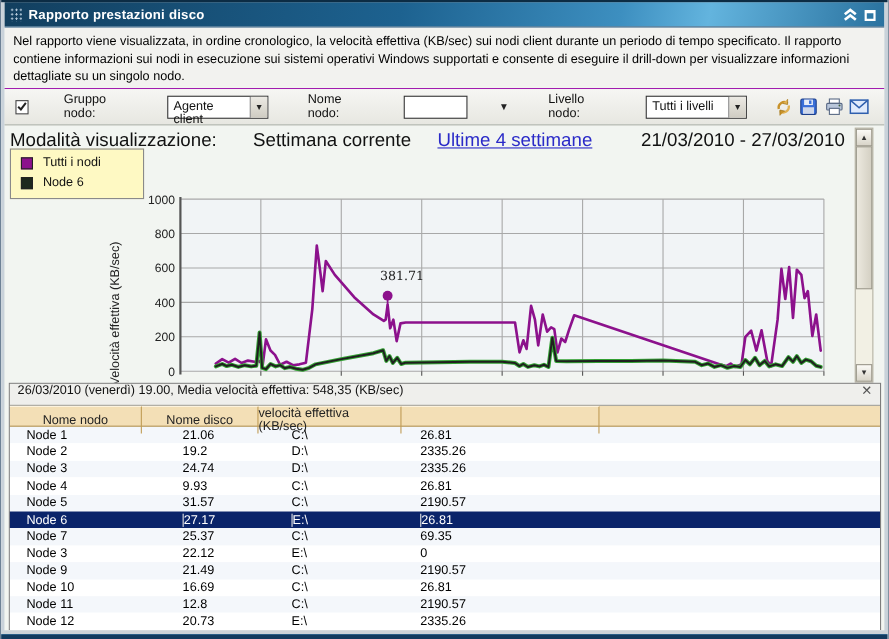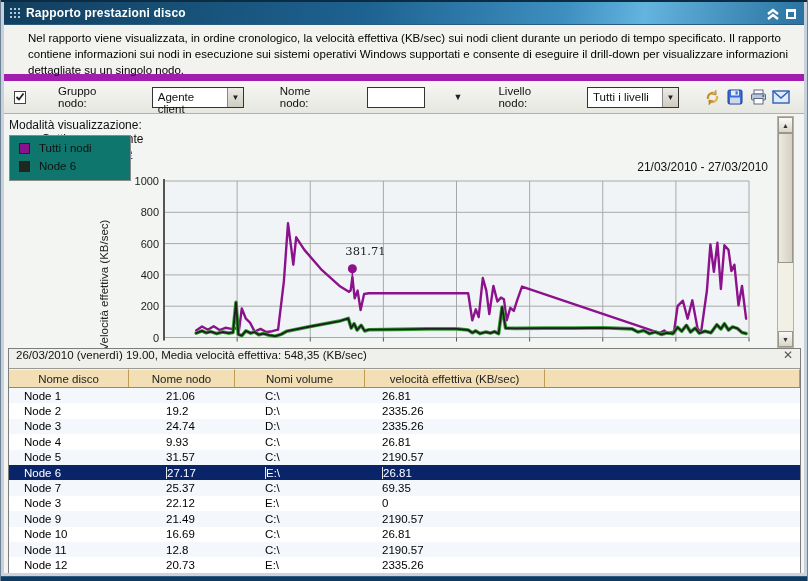--- a/index.html
+++ b/index.html
@@ -18,45 +18,45 @@
       display:flex; align-items:center; color:#fff; z-index:40; border-bottom:1px solid #2a5a80;}
   .grip { width:11px; height:13px; margin:0 6px 0 5px;
       background-image:radial-gradient(#cfe0ee 34%, transparent 36%);
       background-size:4px 4px; opacity:.85;}
   .titletext { font-size:12px; font-weight:bold; letter-spacing:.2px; }
   .tb-btns { margin-left:auto; display:flex; align-items:center; gap:6px; padding-right:8px; }
   .tb-btn { width:14px; height:12px; cursor:pointer; position:relative; }
   .maxbox { width:10px; height:10px; border:2px solid #fff; border-top-width:3px; margin-top:1px;}
   
   .desc { position:absolute; left:3px; right:3px; top:25px; height:56px; background:#f2f2ef;
-      border-bottom:7px solid #a21caf; font-size:11.5px; color:#000; padding:5px 9px 0 24px; line-height:16px;}
+      border-bottom:1px solid #a21caf; font-size:11.5px; color:#000; padding:5px 9px 0 8px; line-height:16px;}
   
   .toolbar { position:absolute; left:3px; right:3px; top:81px; height:33px;
       background:linear-gradient(#f6f6f3,#e7e7e1); border-bottom:1px solid #aeb2aa;
       display:flex; align-items:center; font-size:11.5px; color:#111; z-index:40;gap:24px;}
   .cb { width:13px; height:13px; background:#fff; border:1px solid #444; margin-left:10px;
       display:flex; align-items:center; justify-content:center; cursor:pointer;}
   .cb svg{ display:block; }
   .tlabel { margin-left:8px; }
   .selectbox { display:flex; margin-left:6px; height:21px; border:1px solid #333; background:#fff; cursor:pointer;}
   .selectbox .val { padding:3px 6px 12px 5px; min-width:74px; font-size:11.5px;}
   .selectbox .btn { width:16px; background:linear-gradient(#eceae4,#cfccc2); border-left:1px solid #888;
       display:flex; align-items:center; justify-content:center; font-size:8px; color:#222;}
   .textinput { margin-left:6px; width:58px; height:21px; border:1px solid #333; background:#fff;
       font-size:11.5px; padding:2px 4px; font-family:inherit;}
   .flat-arrow { font-size:9px; color:#222; margin-left:5px; cursor:pointer;}
   .tool-icons { margin-left:auto; margin-right:14px; display:flex; gap:5px; align-items:center;}
   .ticon { width:18px; height:18px; cursor:pointer; display:flex; align-items:center; justify-content:center;}
   
   .content { position:absolute; left:3px; right:3px; top:114px; bottom:8px; background:#f2f5f1; overflow:hidden;}
-  .mode-row { position:absolute; left:5px; top:4px; right:14px; font-size:12px; color:#111; display:flex;flex-direction:column;}
+  .mode-row { position:absolute; left:5px; top:4px; right:14px; font-size:17px; color:#111; display:flex;}
   .mode-current { margin-left:33px; }
   .mode-link { margin-left:24px; color:#2a2ac8; text-decoration:underline; cursor:pointer;}
   .date-range { margin-left:auto; padding-right:22px; }
-  .legend { position:absolute; left:5px; top:21px; width:122px; height:46px; background:#0f766e;
+  .legend { position:absolute; left:5px; top:21px; width:122px; height:46px; background:#fef9c3;
       border:1px solid #8a8a8a; z-index:5; font-size:11.5px; color:#111;}
   .legend .li { display:flex; align-items:center; margin:6px 0 0 9px; }
   .legend .sw { width:11px; height:11px; border:1px solid #222; margin-right:9px; }
   .chart-svg { position:absolute; left:0; top:0; z-index:1; }
   
   .vscroll { position:absolute; right:10px; top:2px; width:17px; height:232px; background:#f2f0e4;
       border:1px solid #b5b2a5; z-index:6;}
   .vs-btn { height:16px; background:linear-gradient(#fbfaf6,#d9d5c9); border:1px solid #9a978a;
       display:flex; align-items:center; justify-content:center; font-size:7px; color:#333; cursor:pointer;}
   .vs-thumb { position:absolute; left:0; right:0; top:16px; height:130px;
@@ -221,23 +221,22 @@
       <div class="vs-thumb"></div>
       <div class="vs-btn vs-down">▼</div>
     </div>
 
     <div class="panel">
       <div class="panel-title">
         <span>26/03/2010 (venerdì) 19.00, Media velocità effettiva: 548,35 (KB/sec)</span>
         <span class="panel-close">✕</span>
       </div>
       <div class="thead">
+          <div class="th">Nome nodo</div>
           <div class="th">Nome disco</div>
-          <div class="th">Nome nodo</div>
-          <div class="th">Nomi volume</div>
           <div class="th">velocità effettiva (KB/sec)</div>
           <div class="th"></div>
         </div>
       <div class="tbody">
           <div class="trow alt">
             <div class="td">Node 1</div>
             <div class="td">21.06</div>
             <div class="td">C:\</div>
             <div class="td">26.81</div>
           </div>

